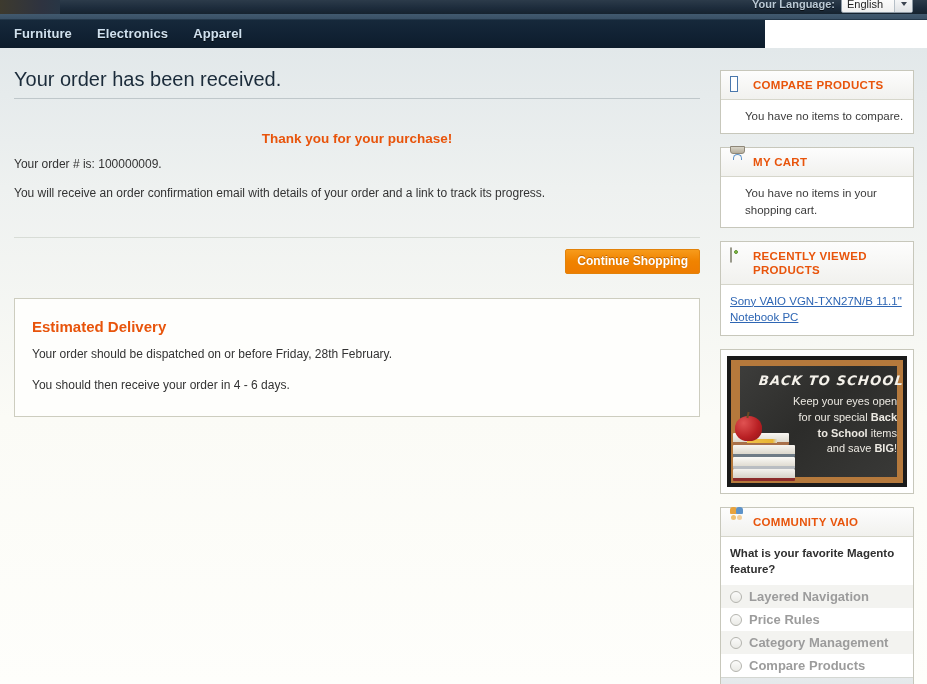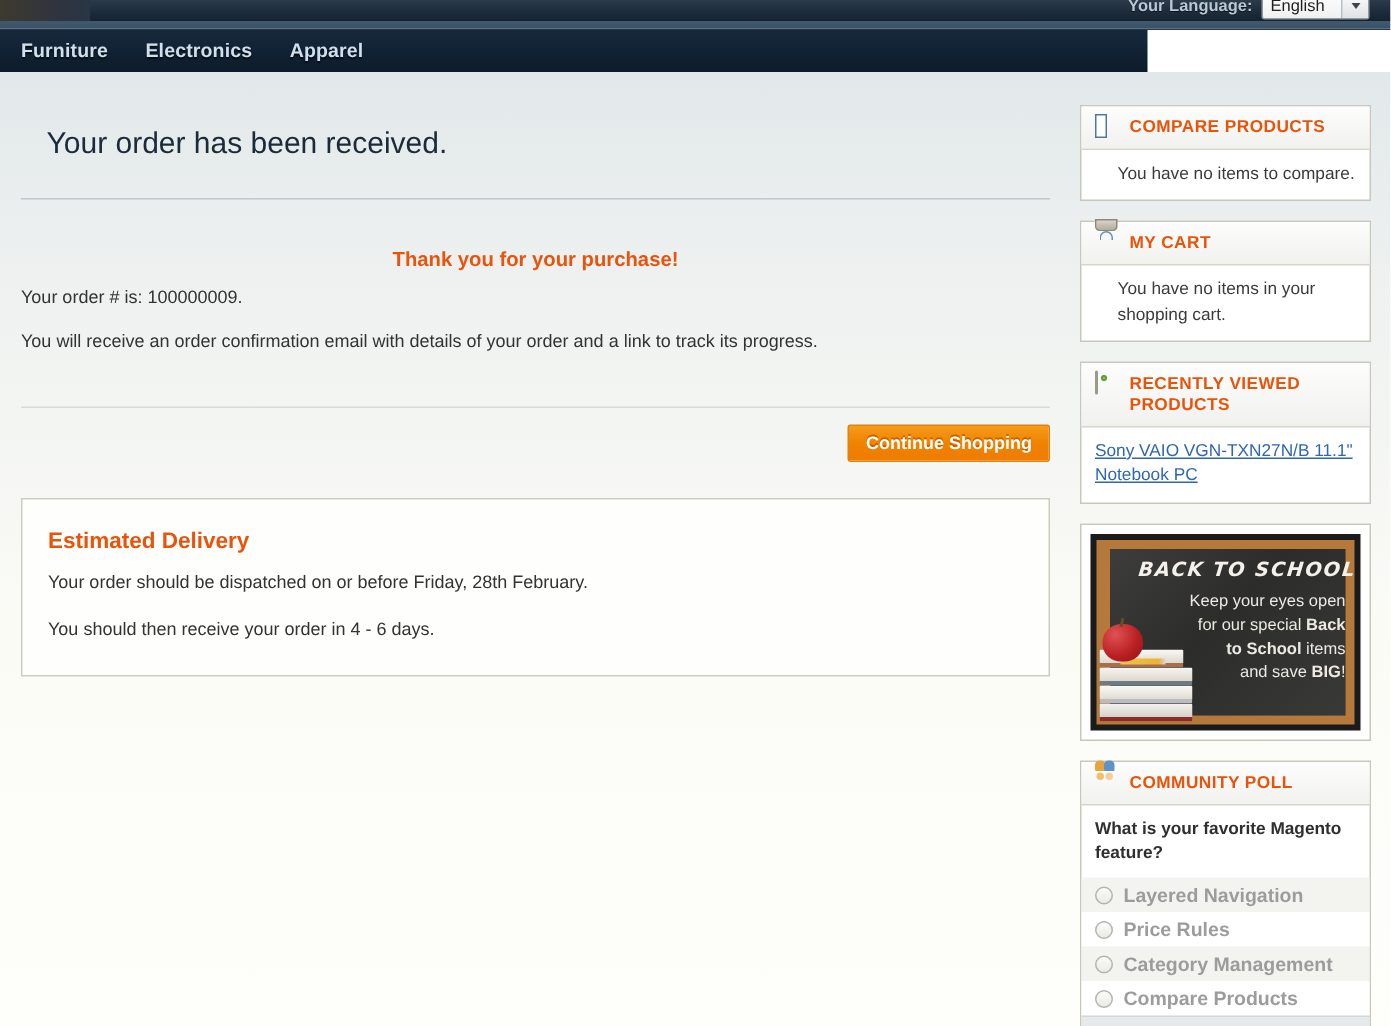--- a/index.html
+++ b/index.html
@@ -131,21 +131,21 @@
 
   #main-col {
     position: absolute;
     left: 0; top: 0;
     width: 714px;
     padding: 0 14px;
     box-sizing: border-box;
   }
 
   #page-title {
-    margin: 17px;
+    margin: 0;
     padding: 20px 0 8px 0;
     font-size: 20px;
     font-weight: normal;
     color: #1b2b3a;
     line-height: 1.1;
   }
   #title-rule {
     height: 1px;
     background: #bfc7ca;
     margin-bottom: 32px;
@@ -557,21 +557,21 @@
       </div>
 
       <div class="block">
         <div class="block-head">
           <span class="ico">
             <span class="ico-people">
               <span class="hz h1"></span><span class="hz h2"></span>
               <span class="pz p1"></span><span class="pz p2"></span>
             </span>
           </span>
-          <span class="btitle">COMMUNITY POLL</span>
+          <span class="btitle">COMMUNITY VAIO</span>
         </div>
         <div id="poll-question">What is your favorite Magento feature?</div>
 
         <div class="poll-row odd">
           <span class="radio"></span>
           <span>Layered Navigation</span>
         </div>
         <div class="poll-row even">
           <span class="radio"></span>
           <span>Price Rules</span>

